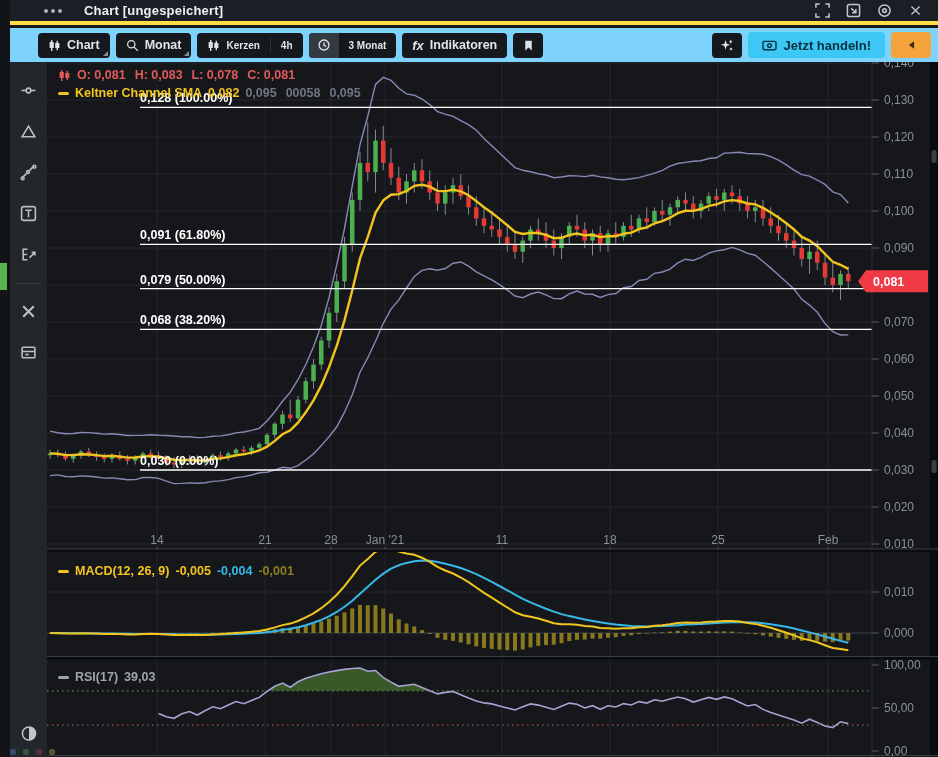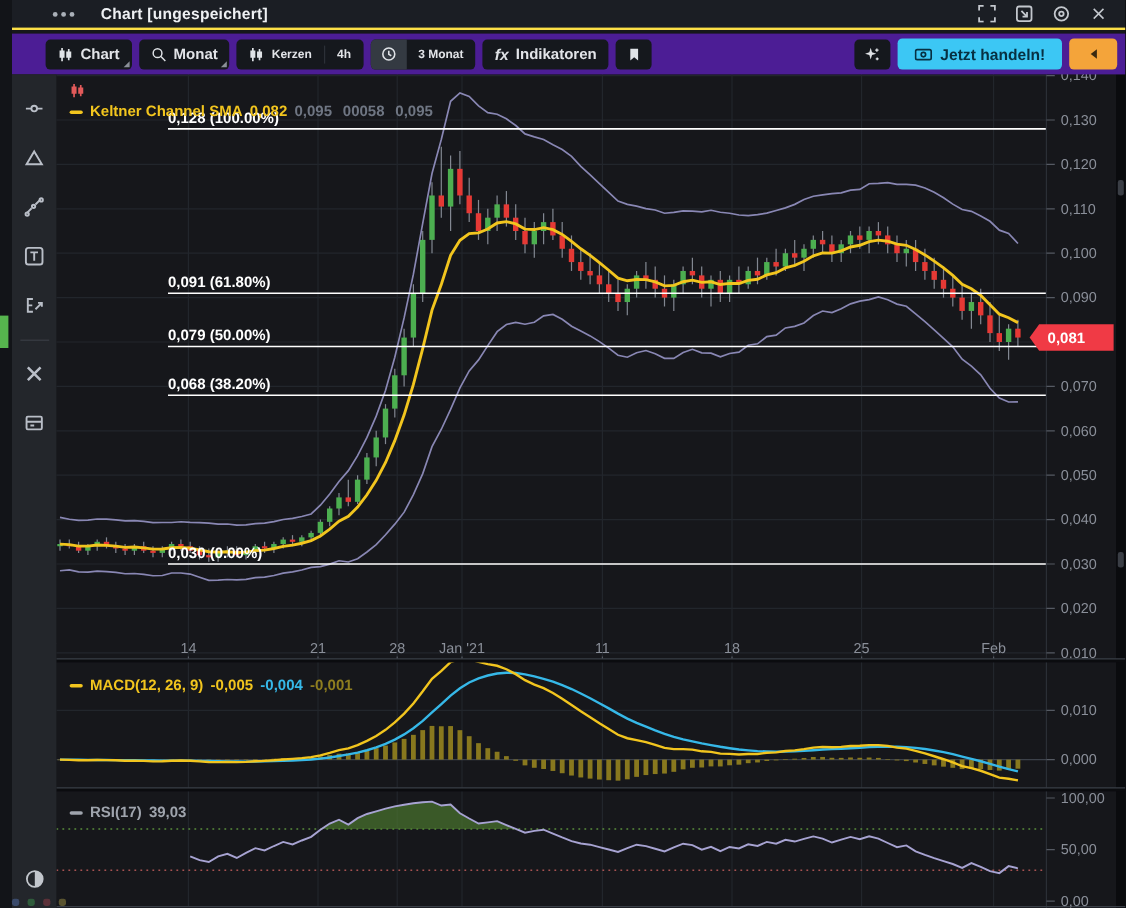--- a/index.html
+++ b/index.html
@@ -18,29 +18,29 @@
   svg.chart{position:absolute;left:0;top:0;z-index:1}
   svg.chart text{font-family:"Liberation Sans","DejaVu Sans",sans-serif}
 
   
   .edge-left{position:absolute;left:0;top:0;width:10px;height:757px;background:#121418;z-index:5}
   .edge-left .notch{position:absolute;left:0;top:263px;width:7px;height:27px;background:#56b54e}
   .dock-dots{position:absolute;left:10px;top:749px;height:8px;z-index:6;display:flex;gap:7px}
   .dock-dots i{width:6px;height:6px;border-radius:2px;display:block}
 
   .titlebar{position:absolute;left:10px;top:0;width:928px;height:25px;background:#1b1e24;
-    display:flex;align-items:center;z-index:4;border-bottom:2px solid #fde047}
+    display:flex;align-items:center;z-index:4;border-bottom:4px solid #fde047}
   .menu-dots{display:flex;gap:3px;margin-left:34px}
   .menu-dots i{width:4px;height:4px;border-radius:50%;background:#aab0b8;display:block}
   .title{color:var(--text-white);font-size:13px;font-weight:bold;margin-left:22px;letter-spacing:.2px}
   .win-controls{margin-left:auto;display:flex;align-items:center;gap:9px;margin-right:12px}
   .win-btn{width:22px;height:22px;display:flex;align-items:center;justify-content:center;cursor:pointer}
   .win-btn svg{stroke:#c3c7cd;fill:none;stroke-width:1.6}
 
-  .toolbar{position:absolute;left:10px;top:28px;width:928px;height:34px;background:#4c1d95;
+  .toolbar{position:absolute;left:10px;top:28px;width:928px;height:34px;background:#7dd3fc;
     display:flex;align-items:center;z-index:4;padding:0 7px 0 28px;gap:6px}
   .tbtn{position:relative;height:25px;background:#15181d;border-radius:4px;color:#e2e4e8;
     font-size:12.5px;font-weight:bold;display:flex;align-items:center;padding:0 10px;gap:6px;cursor:pointer}
   .tbtn svg{stroke:#dfe2e6;fill:none;stroke-width:1.5}
   .corner:after{content:"";position:absolute;right:2px;bottom:2px;width:0;height:0;
     border-left:5px solid transparent;border-bottom:5px solid #8a8f98}
   .tgroup{height:25px;background:#15181d;border-radius:4px;display:flex;align-items:center;cursor:pointer}
   .tgroup .cell{height:25px;display:flex;align-items:center;padding:0 10px;gap:6px;
     color:#e2e4e8;font-size:10px;font-weight:bold}
   .tgroup .sep{width:1px;height:15px;background:#2c3037}
@@ -692,20 +692,21 @@
           <circle cx="8" cy="8" r="6.2" stroke="#c3c7cd" fill="none" stroke-width="1.4"></circle>
           <path d="M8 1.8a6.2 6.2 0 0 1 0 12.4z" fill="#c3c7cd"></path>
         </svg></div>
   </div>
 
   <div class="legend" style="left:58px;top:66px">
     <div class="row red">
       <svg width="13" height="13" viewBox="0 0 14 14">
           <path d="M4 1v12 M2.5 4h3v5h-3z M10 2v10 M8.5 5h3v4h-3z" stroke="#e25a5a" fill="none" stroke-width="1.5"></path>
         </svg>
+      <span class="vals"><span>O: 0,081</span><span>H: 0,083</span><span>L: 0,078</span><span>C: 0,081</span></span>
     </div>
     <div class="row">
       <span class="dash" style="background:var(--keltner-sma)"></span>
       <span class="yellow">Keltner Channel SMA</span>
       <span class="yellow">0,082</span>
       <span class="gray vals"><span>0,095</span><span>00058</span><span>0,095</span></span>
     </div>
   </div>
 
   <div class="legend" style="left:58px;top:562px">

